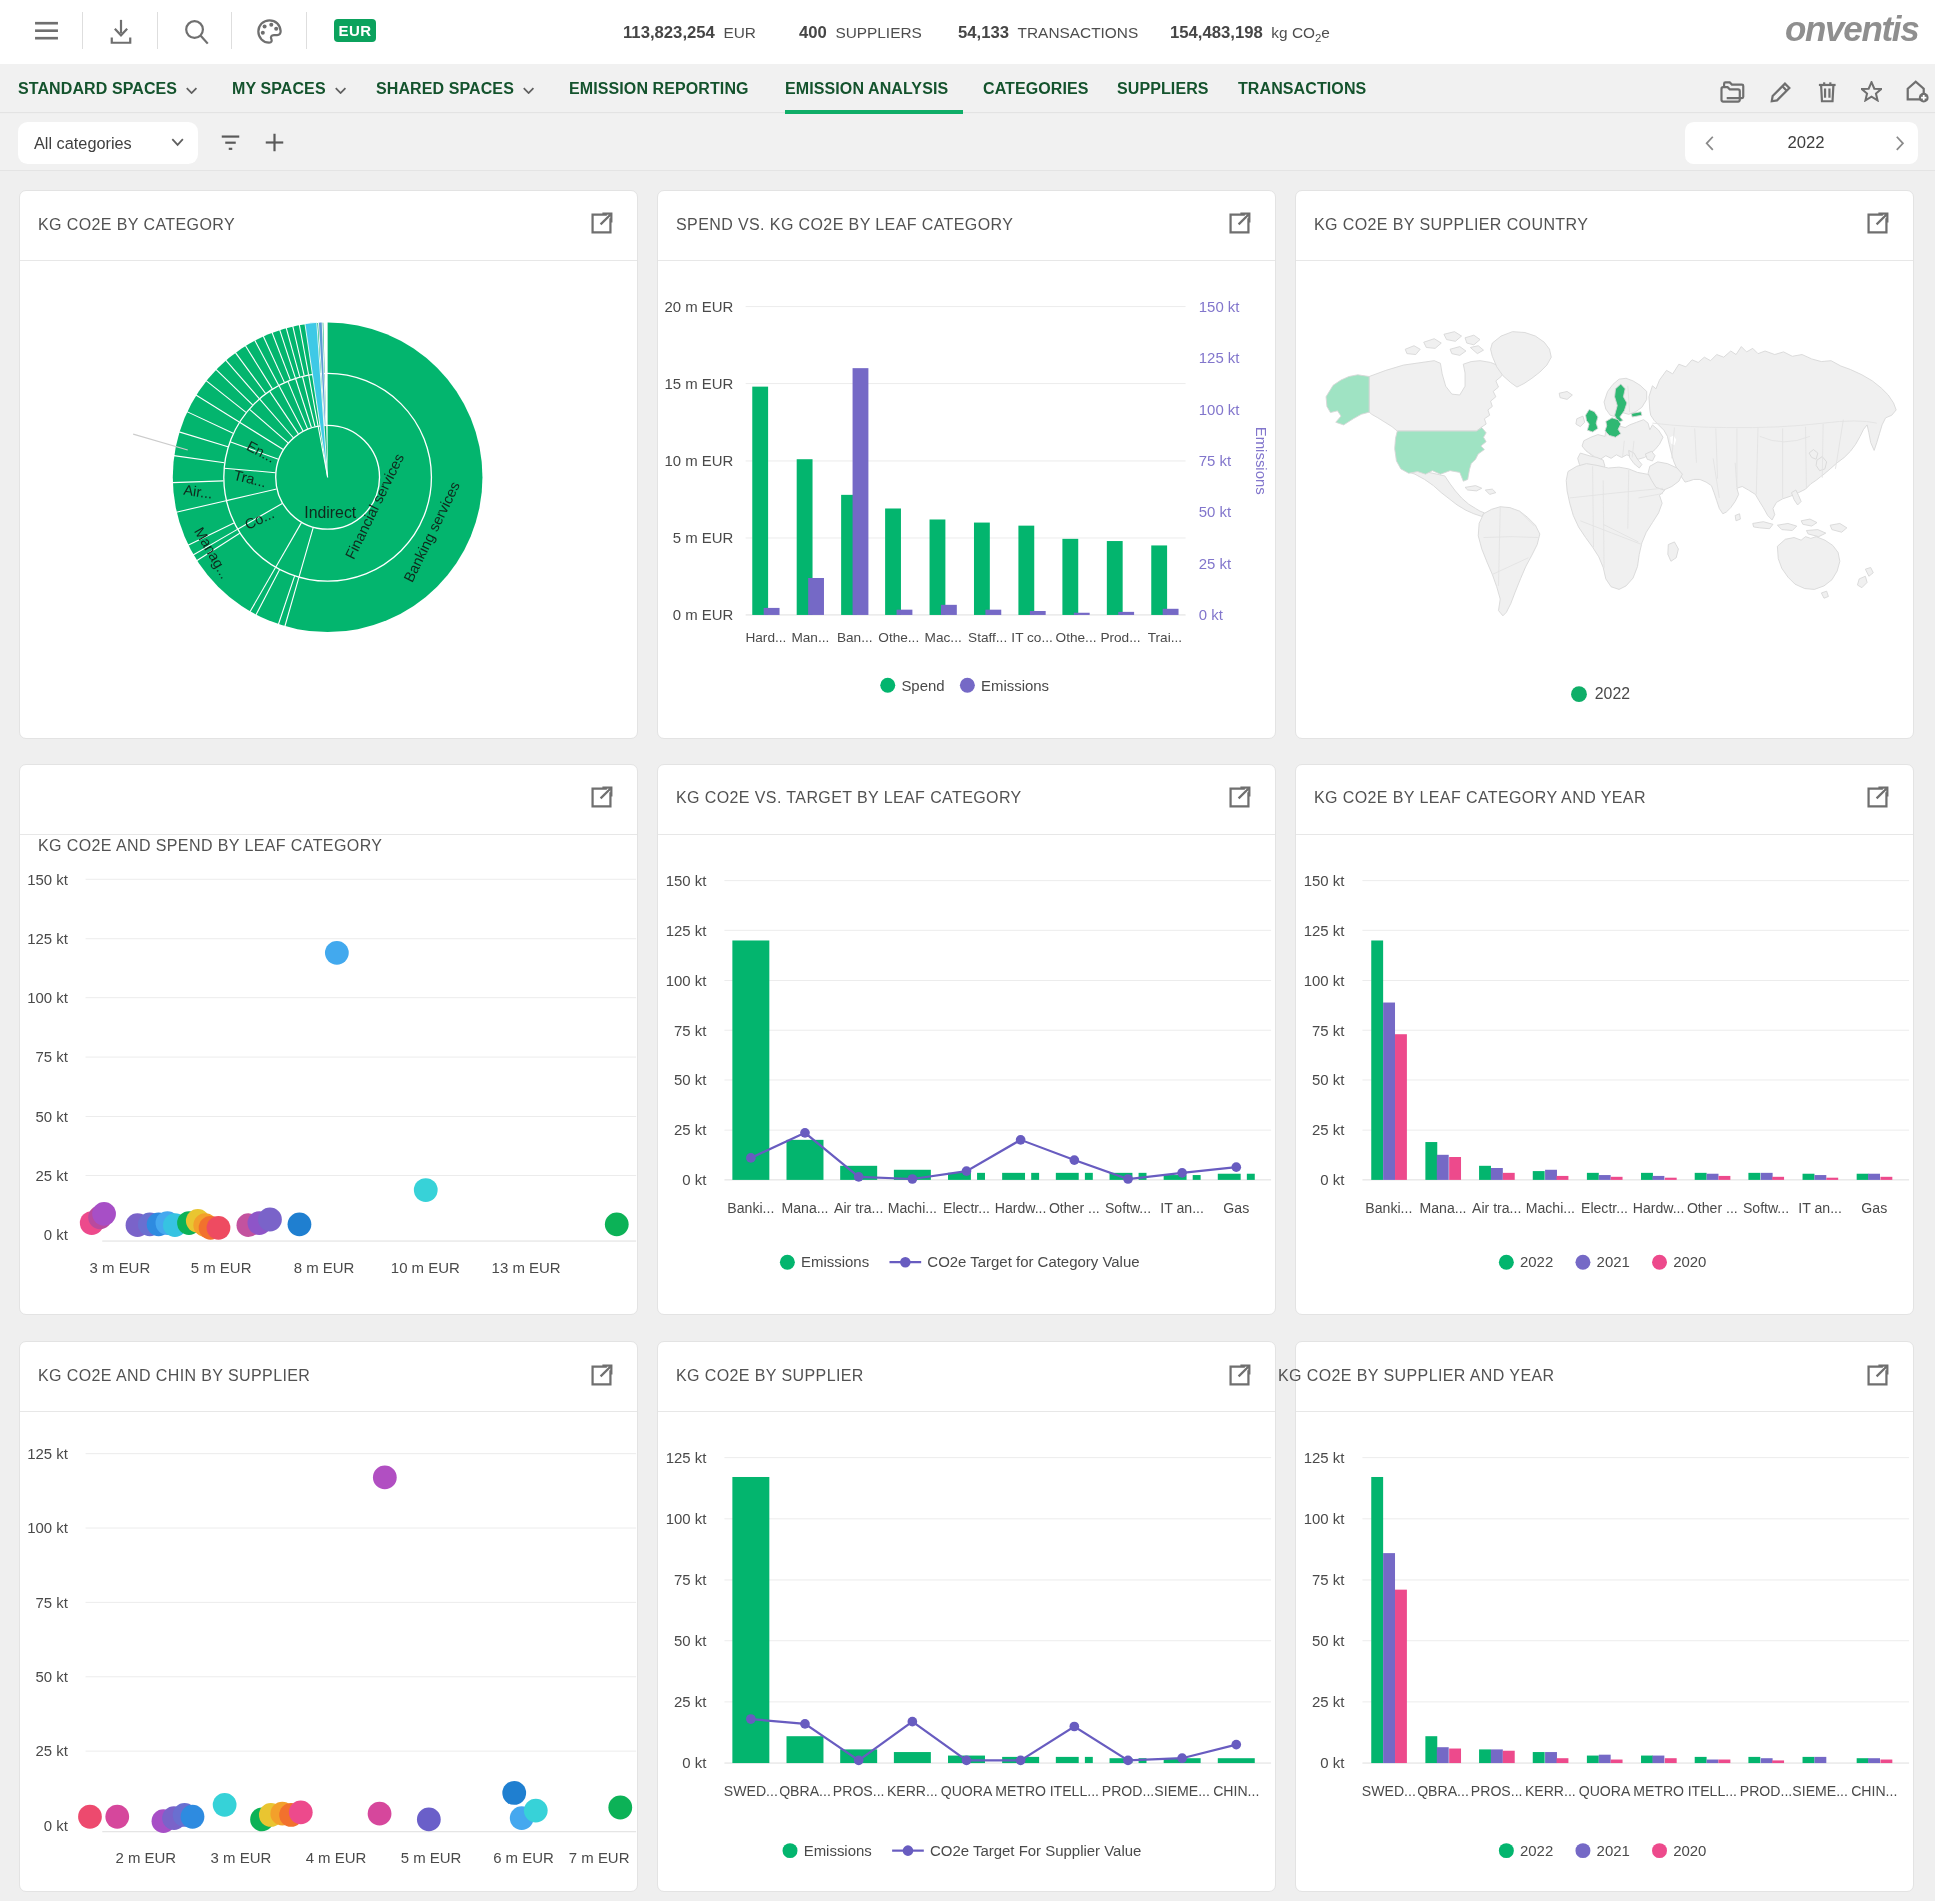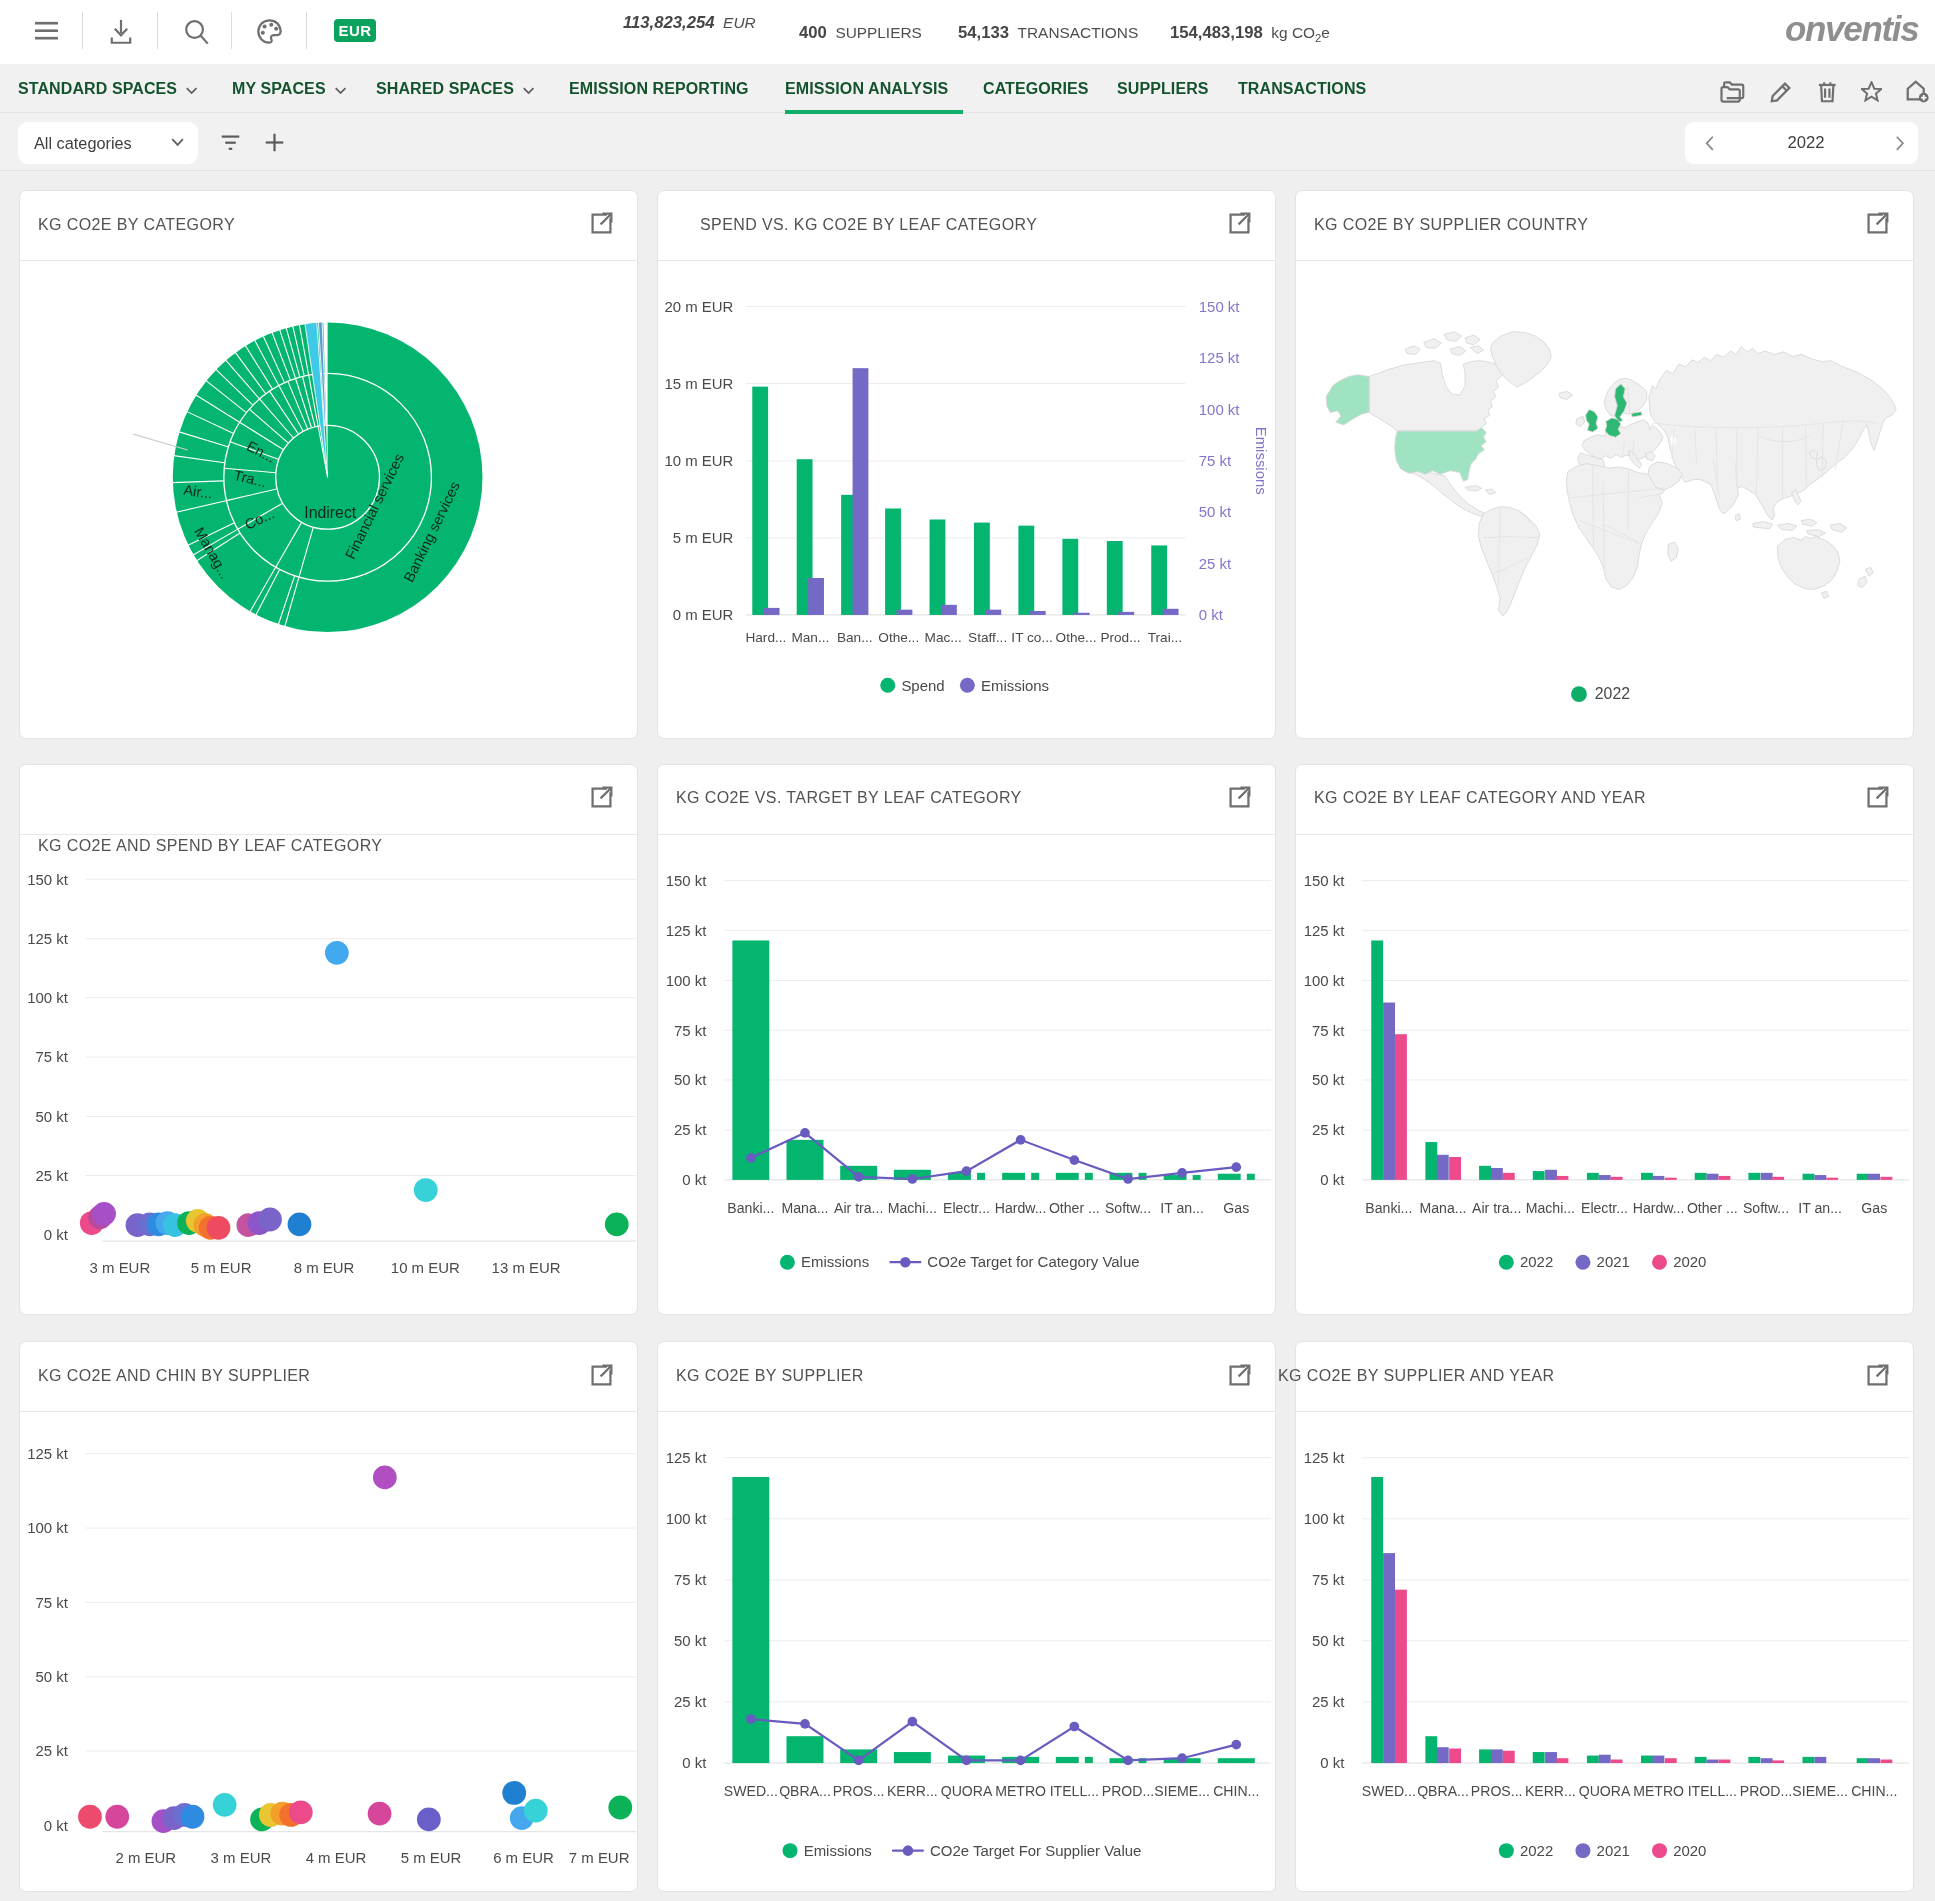--- a/index.html
+++ b/index.html
@@ -45,21 +45,21 @@
       <path d="M28 3 C14 3 3 14 3 28 C3 42 14 53 27 53 C33 53 34 49 32 45 C30 40 32 36 38 36 L45 36 C50 36 53 33 53 27 C52 13 42 3 28 3 Z"></path>
     </g>
     <g fill="#6f6f6f">
       <circle cx="17" cy="17" r="4.5"></circle>
       <circle cx="32" cy="13" r="4.5"></circle>
       <circle cx="43" cy="22" r="4.5"></circle>
       <circle cx="13" cy="31" r="4.5"></circle>
     </g>
   </svg>
 <div class="abs" style="left:334px;top:19.4px;width:42px;height:23px;background:#0ba25d;border-radius:4px;color:#fff;font-weight:700;font-size:15px;text-align:center;line-height:23px;letter-spacing:0.4px;">EUR</div>
-<div class="abs" style="left:623px;top:13px;font-style:italic;"><span class="statnum">113,823,254</span><span class="statlab">&nbsp;&nbsp;EUR</span></div>
+<div class="abs" style="left:623px;top:23px;"><span class="statnum">113,823,254</span><span class="statlab">&nbsp;&nbsp;EUR</span></div>
 <div class="abs" style="left:799px;top:23px;"><span class="statnum">400</span><span class="statlab">&nbsp;&nbsp;SUPPLIERS</span></div>
 <div class="abs" style="left:958px;top:23px;"><span class="statnum">54,133</span><span class="statlab">&nbsp;&nbsp;TRANSACTIONS</span></div>
 <div class="abs" style="left:1170px;top:23px;"><span class="statnum">154,483,198</span><span class="statlab">&nbsp;&nbsp;kg CO<span style="font-size:11.4px;vertical-align:-3.5px;">2</span>e</span></div>
 <div class="abs" style="right:17.6px;top:8.8px;font-size:35px;font-weight:700;font-style:italic;color:#8f8f8f;letter-spacing:-1.3px;">onventis</div>
 <div class="abs navbar"></div>
 <div class="abs navitem" style="left:18px">STANDARD SPACES<svg style="display:inline-block;margin-left:8px;vertical-align:-0.4px" width="13.2" height="8.8" viewBox="0 0 30 20">
       <path d="M4 5 L15 16 L26 5" fill="none" stroke="#5f5f5f" stroke-width="4"></path>
     </svg></div>
 <div class="abs navitem" style="left:232px">MY SPACES<svg style="display:inline-block;margin-left:8px;vertical-align:-0.4px" width="13.2" height="8.8" viewBox="0 0 30 20">
       <path d="M4 5 L15 16 L26 5" fill="none" stroke="#5f5f5f" stroke-width="4"></path>
@@ -141,21 +141,21 @@
     <svg width="25" height="25" viewBox="0 0 56 56">
       <g fill="none" stroke="#6f6f6f" stroke-width="5">
         <path d="M40 8 L8 8 L8 48 L48 48 L48 16"></path>
         <path d="M30 6 L50 6 L50 26" fill="none"></path>
         <line x1="50" y1="6" x2="26" y2="30"></line>
       </g>
     </svg>
   </div>
 <div class="abs" style="left:20px;top:260px;width:617px;height:0.9px;background:#e7e7e7;"></div>
 <div class="abs card" style="left:657px;top:190px;width:619px;height:549px;"></div>
-<div class="abs cardtitle" style="left:676px;top:216px;margin-left:24px;">SPEND VS. KG CO2E BY LEAF CATEGORY</div>
+<div class="abs cardtitle" style="left:676px;top:216px;">SPEND VS. KG CO2E BY LEAF CATEGORY</div>
 <div class="abs" style="left:1227px;top:211px;">
     <svg width="25" height="25" viewBox="0 0 56 56">
       <g fill="none" stroke="#6f6f6f" stroke-width="5">
         <path d="M40 8 L8 8 L8 48 L48 48 L48 16"></path>
         <path d="M30 6 L50 6 L50 26" fill="none"></path>
         <line x1="50" y1="6" x2="26" y2="30"></line>
       </g>
     </svg>
   </div>
 <div class="abs" style="left:658px;top:260px;width:617px;height:0.9px;background:#e7e7e7;"></div>

